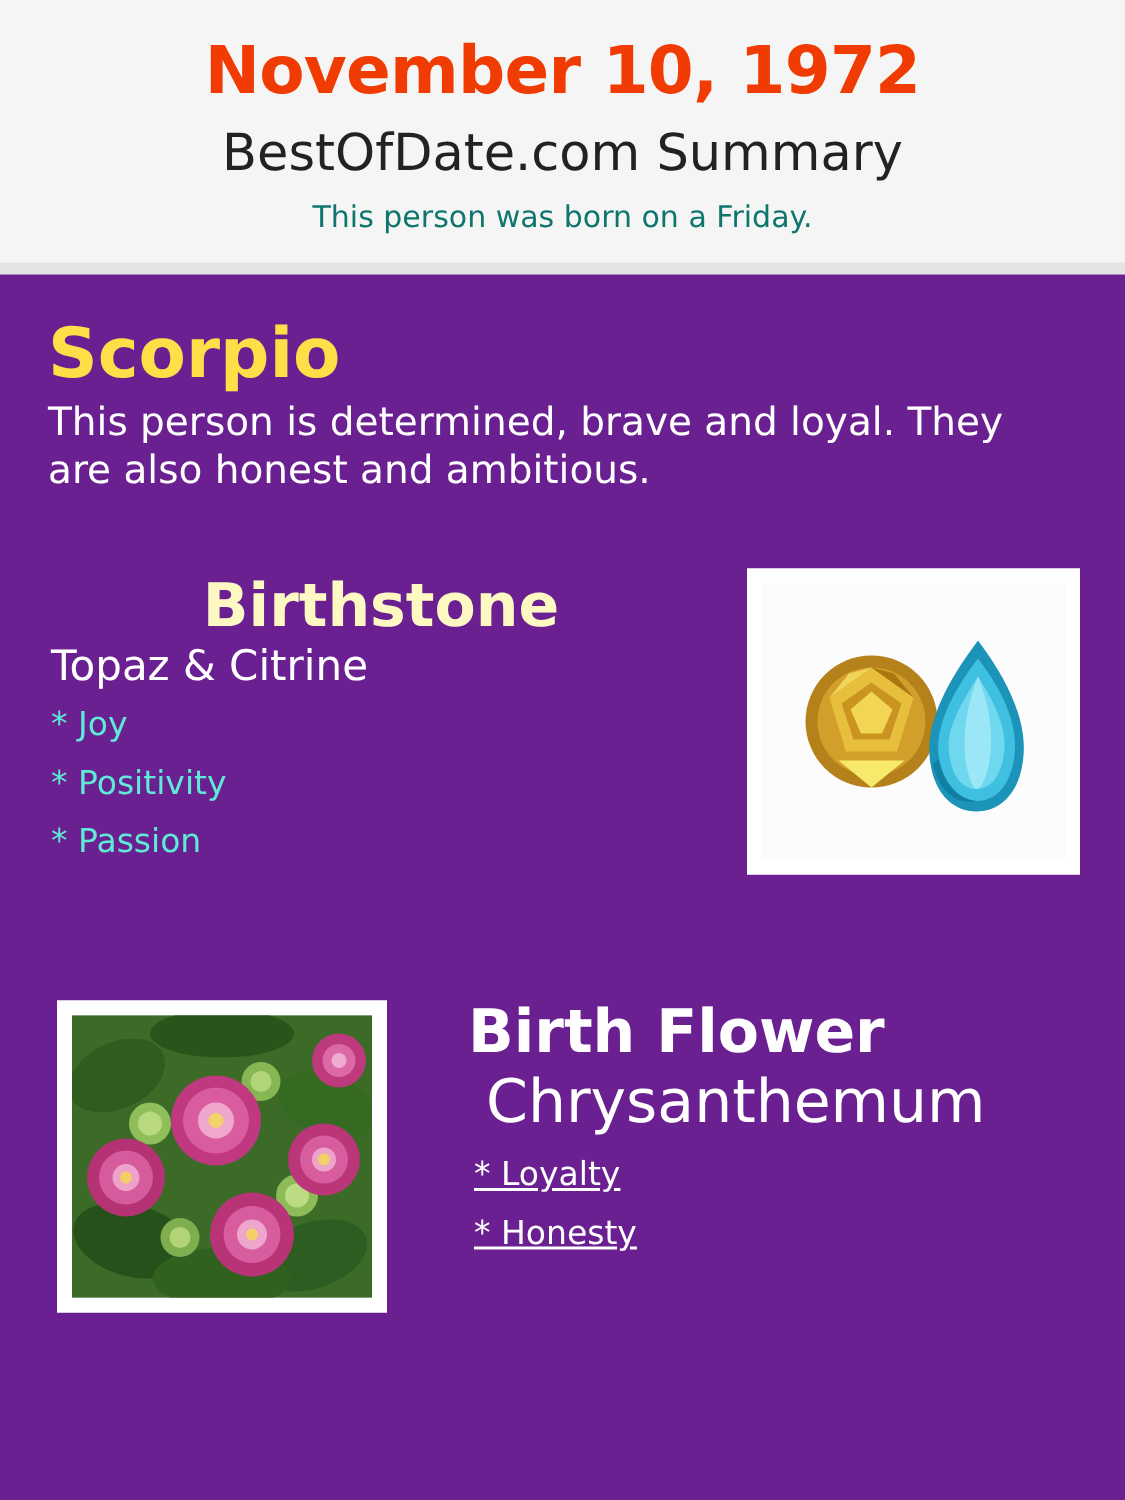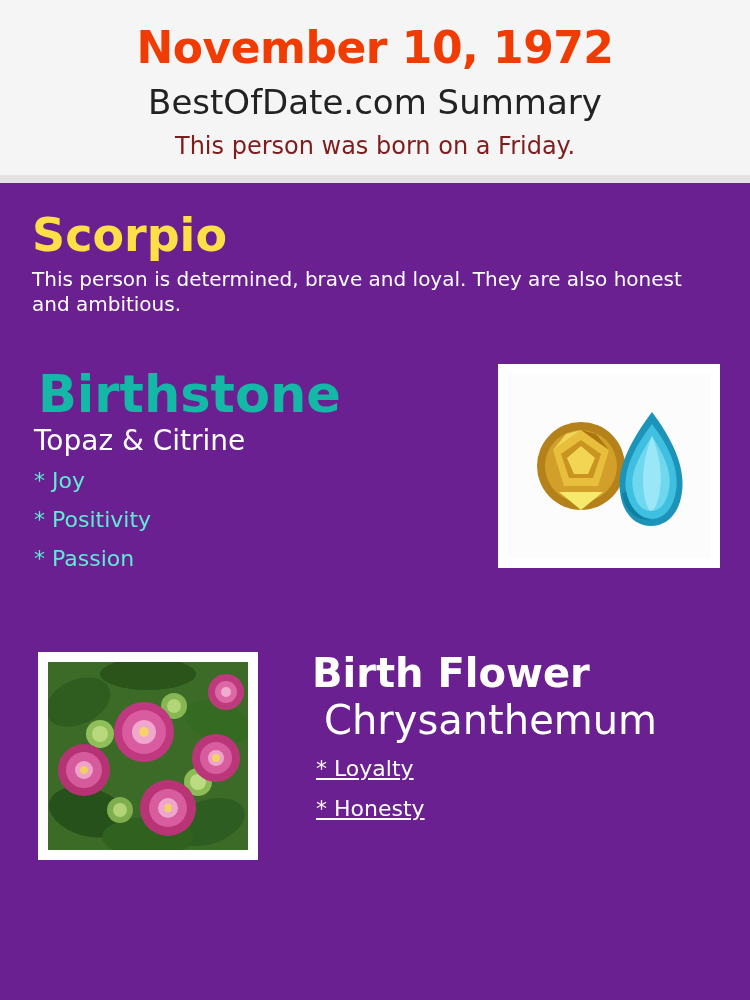--- a/index.html
+++ b/index.html
@@ -37,22 +37,22 @@
     margin: 0;
   }
   .header-site {
     color: #222222;
     font-size: 34px;
     font-weight: normal;
     margin: 10px 0 0 0;
     line-height: 1.2;
   }
   .header-sub {
-    color: #7f1d1d;
-    font-size: 24px;
+    color: #0f766e;
+    font-size: 20px;
     margin: 9px 0 0 0;
     line-height: 1.2;
   }
   .header-rule {
     height: 8px;
     background: #e3e3e3;
     width: 100%;
   }
 
   
@@ -66,42 +66,43 @@
   }
 
   .sign-name {
     font-size: 46px;
     font-weight: bold;
     line-height: 1.05;
     margin: 0 0 8px 2px;
     color: #fde047;
   }
   .sign-desc {
-    font-size: 20px;
+    font-size: 26px;
     line-height: 1.22;
     margin: 0 0 0 2px;
     color: #ffffff;
     max-width: 660px;
   }
 
   
   .stone-section {
     position: relative;
     margin-top: 52px;
     min-height: 240px;
   }
   .stone-text {
     width: 440px;
   }
   .section-title {
-    font-size: 51px;
+    font-size: 40px;
     font-weight: bold;
     line-height: 1.05;
     margin: 0 0 2px 8px;
-    color: #14b8a6;
+    color: #fef9c3;
+    text-align: center;
   }
   .section-sub {
     font-size: 28px;
     line-height: 1.2;
     margin: 0 0 6px 4px;
     color: #ffffff;
   }
   .bullet {
     font-size: 22px;
     line-height: 1.35;

